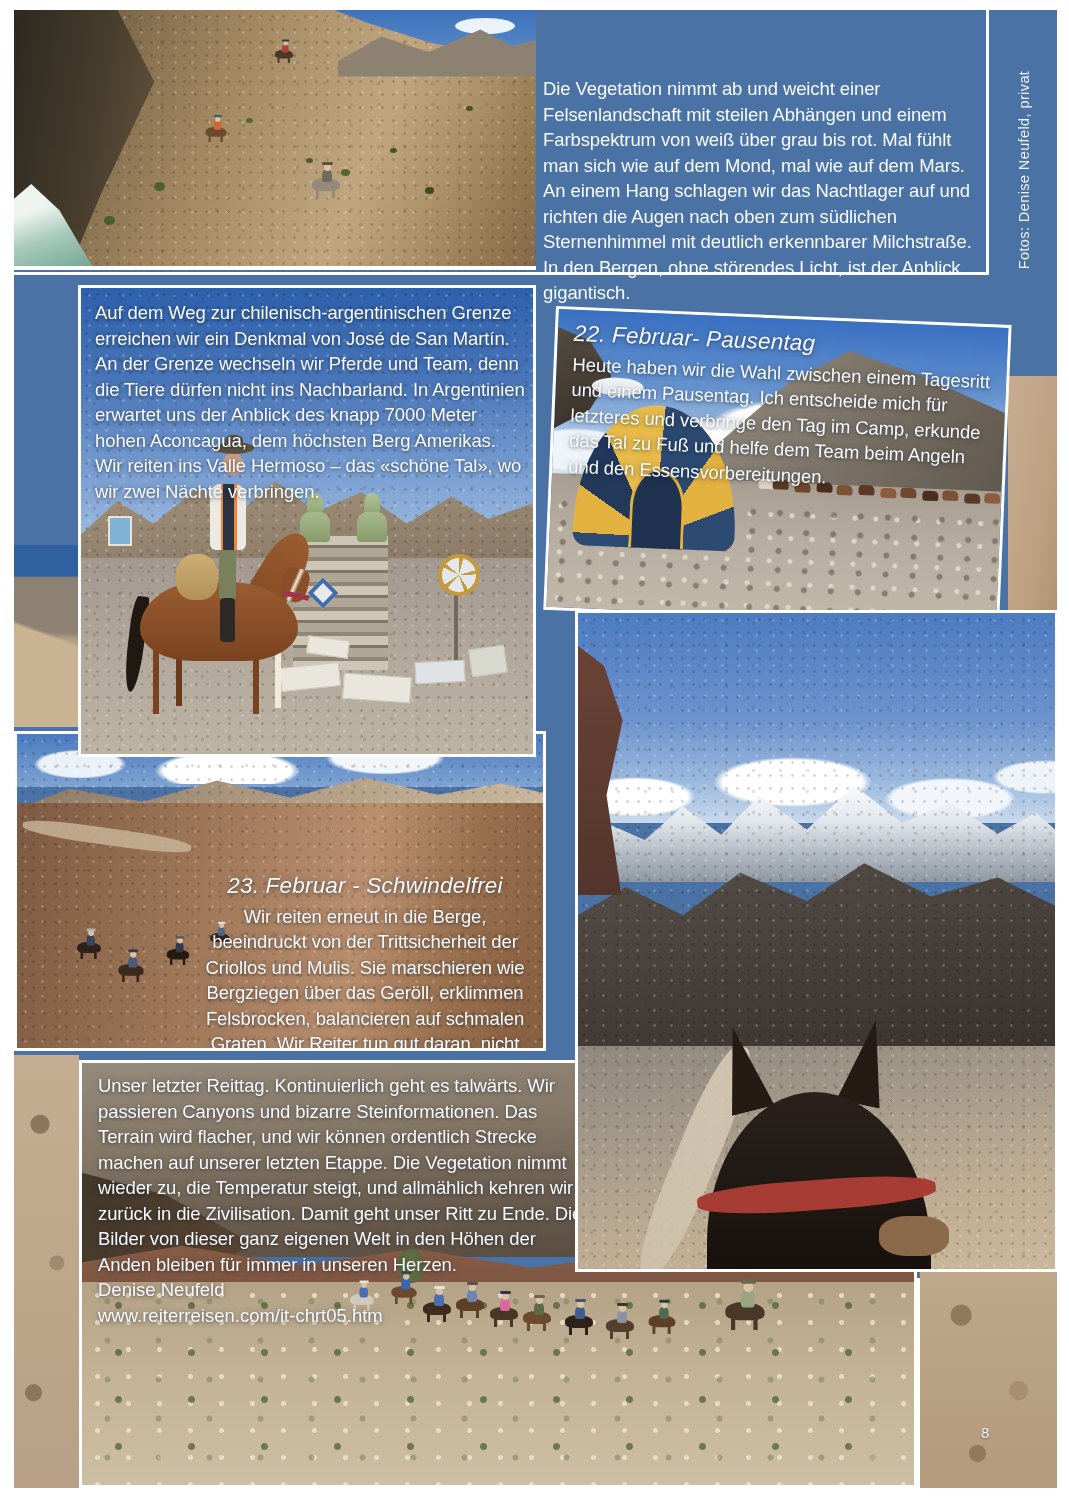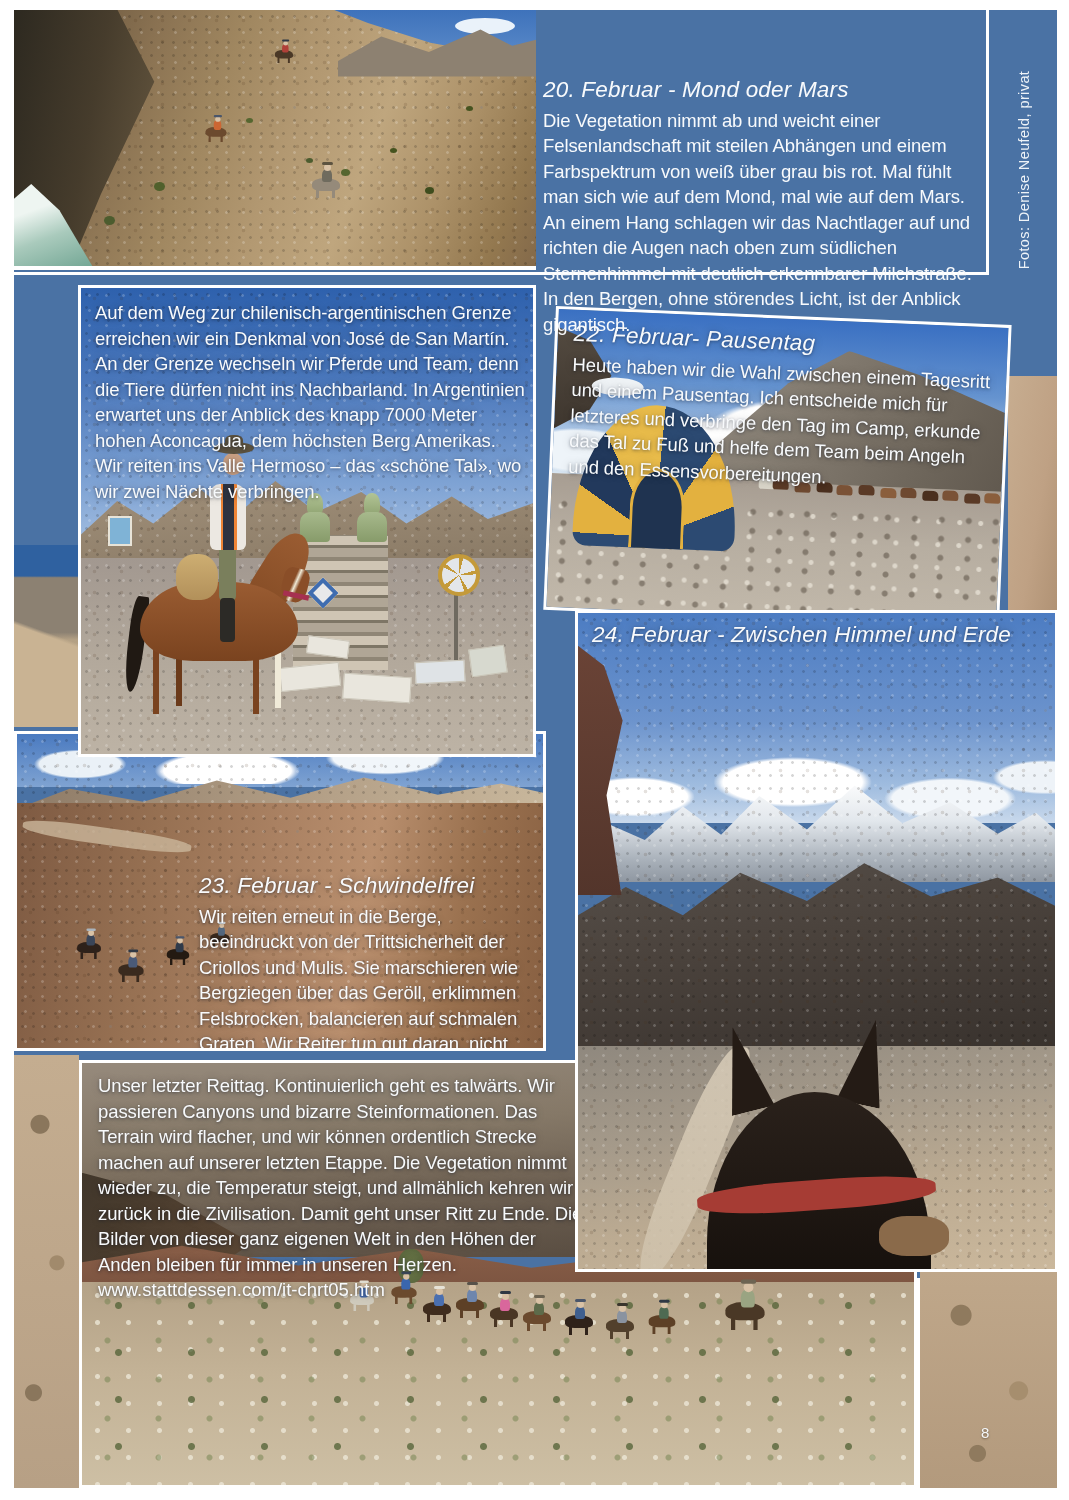--- a/index.html
+++ b/index.html
@@ -189,21 +189,21 @@
      radial-gradient(ellipse 90px 26px at 70% 40%,#f1f6fa 0 58%,transparent 66%),
      radial-gradient(ellipse 70px 22px at 12% 55%,#eaf1f7 0 58%,transparent 66%);}
   .ps-far{position:absolute;left:0;top:11%;width:100%;height:16%;
      clip-path:polygon(0 80%,10% 40%,24% 66%,38% 24%,52% 58%,66% 18%,80% 52%,92% 30%,100% 48%,100% 100%,0 100%);
      background:linear-gradient(100deg,#8d7a66,#b5a188 60%,#c8b79c);}
   .ps-slope{position:absolute;left:0;top:22%;width:100%;height:78%;
      background:linear-gradient(100deg,#7e5a42 0%,#967052 25%,#ab8263 48%,#b98f6e 64%,#9a714f 82%,#875f41 100%),
        repeating-linear-gradient(125deg,transparent 0 26px,rgba(0,0,0,.07) 26px 30px);}
   .ps-path{position:absolute;left:1%;top:30%;width:170px;height:17px;background:#cbb79b;opacity:.8;
      transform:rotate(8deg);border-radius:40%;}
-  .t23{right:12px;top:138px;width:332px;text-align:left;}
+  .t23{right:12px;top:138px;width:332px;text-align:center;}
 
   
   .photo-final{left:79px;top:1060px;width:832px;height:422px;}
   .pf-top{position:absolute;inset:0;height:46%;
      background:linear-gradient(175deg,#968a7c 0%,#857867 35%,#6d6052 62%,#5a4e42 88%),
        repeating-linear-gradient(115deg,transparent 0 34px,rgba(46,38,28,.30) 34px 44px),
        repeating-linear-gradient(70deg,transparent 0 52px,rgba(0,0,0,.18) 52px 60px);}
   .pf-skypatch{position:absolute;right:2%;top:0;width:26%;height:11%;border-radius:0 0 40% 40%;
      background:linear-gradient(#b9c8d6,#cdd8e2);}
   .pf-canyon{position:absolute;left:0;top:26%;width:34%;height:38%;
@@ -340,21 +340,22 @@
         <span class="torso"></span>
         <span class="head"></span>
       </div>
     <div class="fig" style="left:78%;top:52%;transform:scale(1.4);--sc:#9aa482;--hc:#4a3826;--hat:#6d6452">
         <span class="horse"></span>
         <span class="torso"></span>
         <span class="head"></span>
       </div>
     <div class="abs entry shadowed t25">
       <p class="eb">Unser letzter Reittag. Kontinuierlich geht es talwärts. Wir passieren Canyons und bizarre Steinformationen. Das Terrain wird flacher, und wir können ordentlich Strecke machen auf unserer letzten Etappe. Die Vegetation nimmt wieder zu, die Temperatur steigt, und allmählich kehren wir zurück in die Zivilisation. Damit geht unser Ritt zu Ende. Die Bilder von dieser ganz eigenen Welt in den Höhen der Anden bleiben für immer in unseren Herzen.</p>
-      <p class="meta">www.stattdessen.com/it-chrt05.htm</p>
+      <p class="meta">Denise Neufeld</p>
+      <p class="meta">www.reiterreisen.com/it-chrt05.htm</p>
     </div>
   </div>
 
   <div class="abs photo photo-monument framed" aria-label="Rider on a chestnut horse beside the San Martín border memorial with green busts, plaques and a Rotary wheel">
     <div class="pm-sky"></div>
     <div class="pm-range"></div>
     <div class="pm-ground"></div>
     <div class="grain"></div>
     <div class="pm-sign"></div>
     <div class="pm-stack"></div>
@@ -419,21 +420,20 @@
     <div class="pp-scree"></div>
     <div class="grain"></div>
     <div class="pp-trail"></div>
     <div class="pp-redrock"></div>
     <div class="pp-ear e1"></div>
     <div class="pp-ear e2"></div>
     <div class="pp-head"></div>
     <div class="pp-strap"></div>
     <div class="pp-saddle"></div>
     <div class="abs entry shadowed t24">
-      <p class="eh">24. Februar - Zwischen Himmel und Erde</p>
     </div>
   </div>
 
   <div class="abs photo photo-trail" aria-label="Riders descending a steep rocky trail above a mountain river">
     <div class="pt-slope"></div>
     <div class="grain"></div>
     <div class="pt-canyon"></div>
     <div class="pt-sky"></div>
     <div class="pt-cloud"></div>
     <div class="pt-ridge"></div>
@@ -450,21 +450,20 @@
         <span class="head"></span>
       </div>
     <div class="fig" style="left:49%;top:8%;transform:scale(.65);--sc:#b04038;--hc:#4a3826;--hat:#2f3844">
         <span class="horse"></span>
         <span class="torso"></span>
         <span class="head"></span>
       </div>
   </div>
 
   <div class="abs entry" style="left:543px;top:76px;width:446px;">
-    <p class="eh">20. Februar - Mond oder Mars</p>
     <p class="eb">Die Vegetation nimmt ab und weicht einer Felsenlandschaft mit steilen Abhängen und einem Farbspektrum von weiß über grau bis rot. Mal fühlt man sich wie auf dem Mond, mal wie auf dem Mars. An einem Hang schlagen wir das Nachtlager auf und richten die Augen nach oben zum südlichen Sternenhimmel mit deutlich erkennbarer Milchstraße. In den Bergen, ohne störendes Licht, ist der Anblick gigantisch.</p>
   </div>
 
   <div class="abs credit-strip">
     <span>Fotos: Denise Neufeld, privat</span>
   </div>
 
   <div class="abs pagenum">8</div>
 
 </div>

